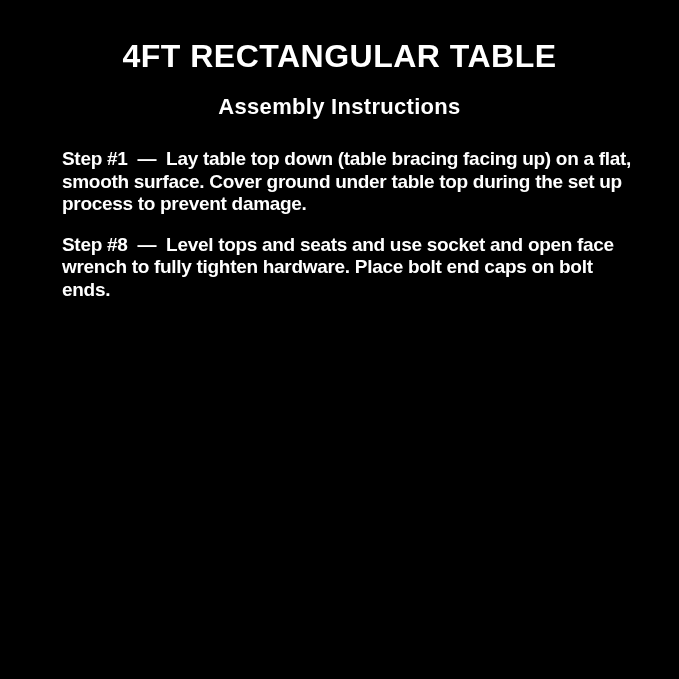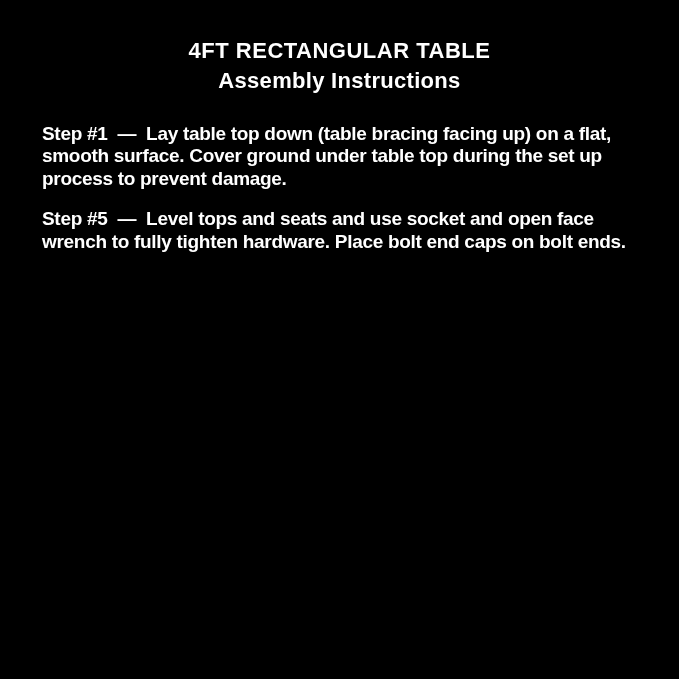--- a/index.html
+++ b/index.html
@@ -14,51 +14,52 @@
   .poster {
     width: 679px;
     height: 679px;
     background: #000000;
     padding-top: 38px;
   }
   .header {
     text-align: center;
   }
   .title {
-    font-size: 22px;
+    font-size: 32px;
     line-height: 1.15;
     letter-spacing: 0.5px;
     font-weight: 700;
   }
   .subtitle {
     font-size: 22px;
     line-height: 1.2;
-    margin-top: 5px;
+    margin-top: 19px;
     letter-spacing: 0.3px;
     font-weight: 700;
   }
   .steps {
     margin-top: 28px;
     padding-left: 42px;
     padding-right: 36px;
   }
   .step {
     font-size: 19px;
     line-height: 22.5px;
     letter-spacing: -0.3px;
     margin-bottom: 18px;
     white-space: pre-wrap;
     font-weight: 700;
+    margin-left: 20px;
   }
 </style>
 </head>
 <body>
 
 <div class="poster">
   <div class="header">
     <h1 class="title">4FT RECTANGULAR TABLE</h1>
     <h2 class="subtitle">Assembly Instructions</h2>
   </div>
   <div class="steps">
     <p class="step">Step #1  —  Lay table top down (table bracing facing up) on a flat, smooth surface. Cover ground under table top during the set up process to prevent damage.</p>
-    <p class="step">Step #5  —  Level tops and seats and use socket and open face wrench to fully tighten hardware. Place bolt end caps on bolt ends.</p>
+    <p class="step">Step #8  —  Level tops and seats and use socket and open face wrench to fully tighten hardware. Place bolt end caps on bolt ends.</p>
   </div>
 </div>
 
 </body></html>

